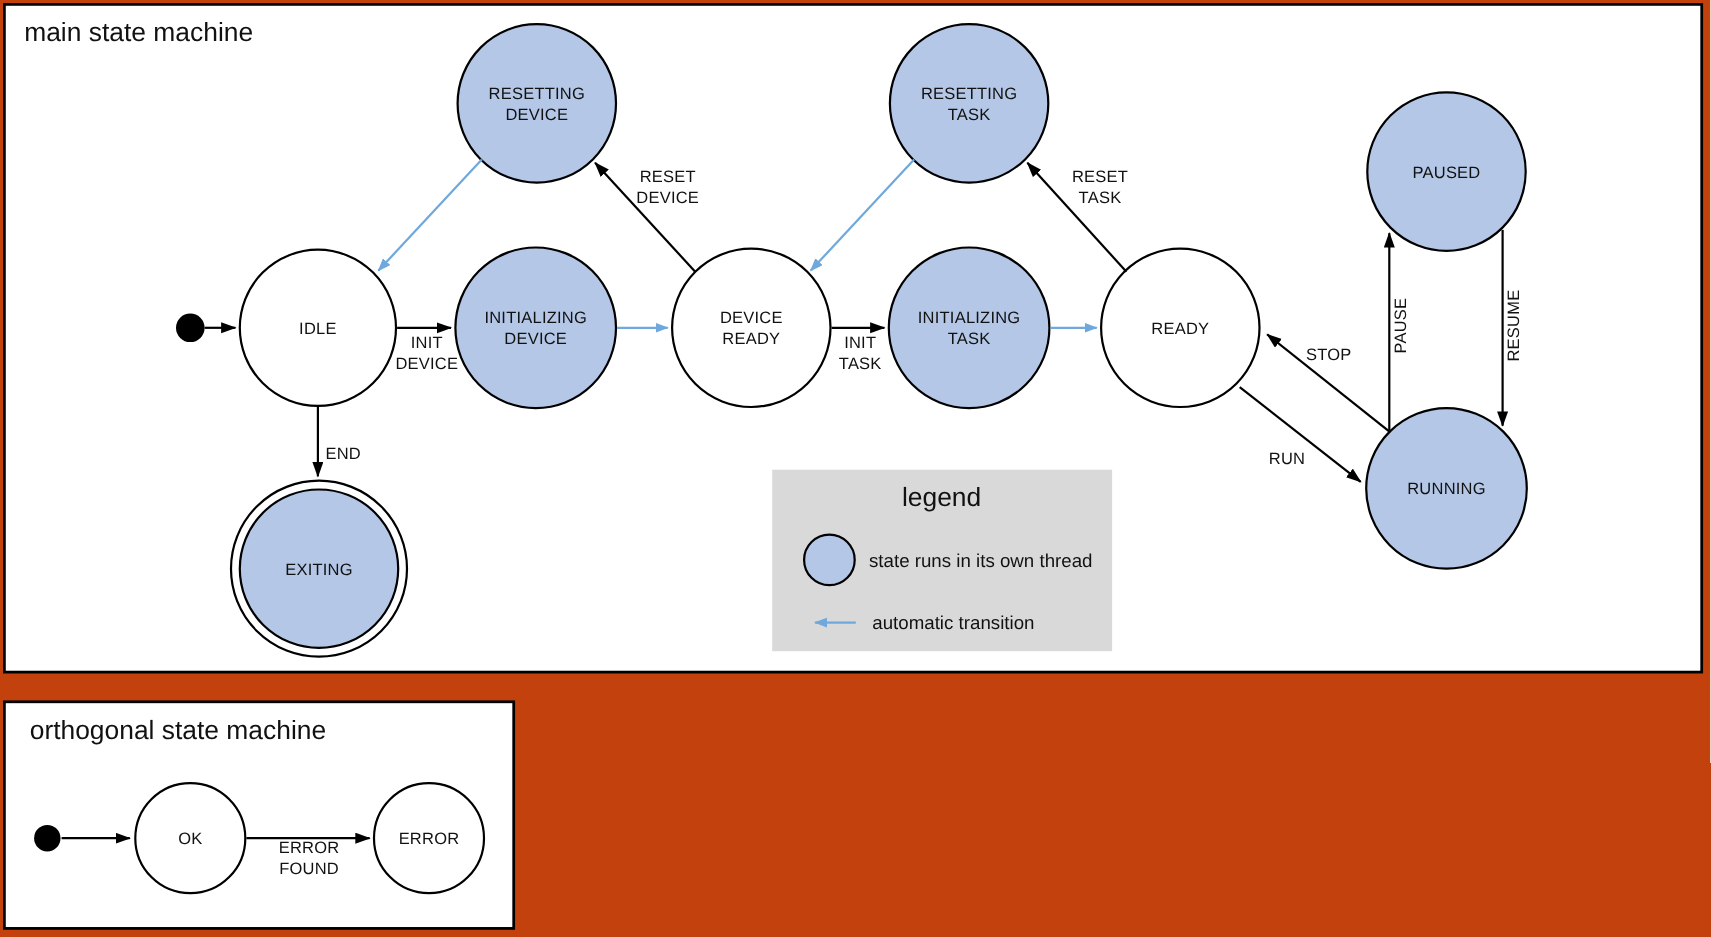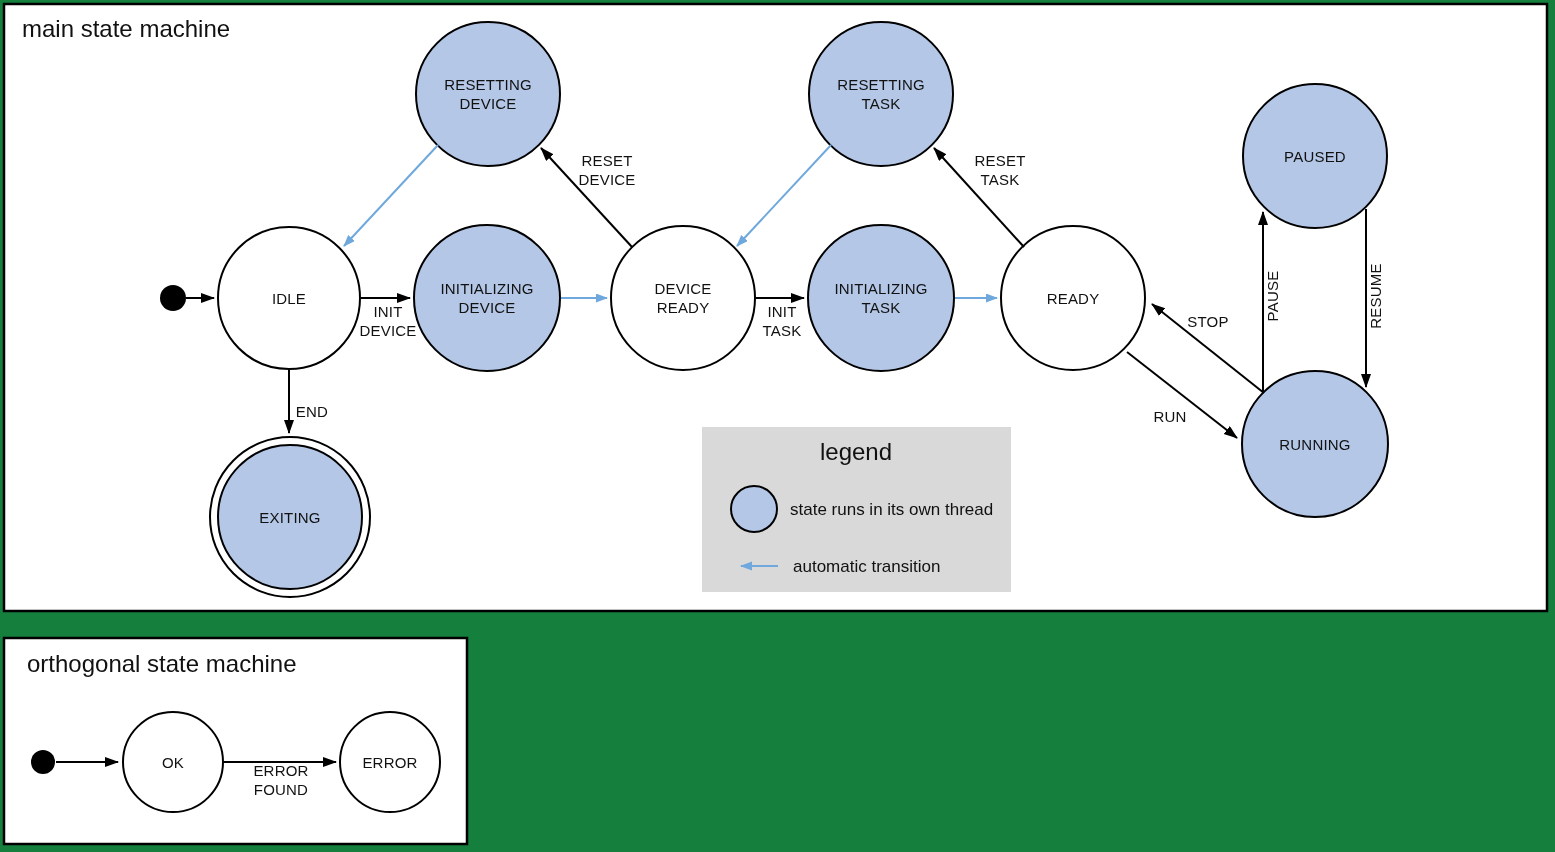--- a/index.html
+++ b/index.html
@@ -1,16 +1,16 @@
 <!DOCTYPE html>
 <html><head>
 <meta charset="utf-8">
 <style>
   html,body{margin:0;padding:0;background:#fff;}
-  .stage{position:relative;width:1555px;height:852px;background:#15803d;overflow:hidden;}
+  .stage{position:relative;width:1555px;height:852px;background:#c2410c;overflow:hidden;}
   svg{position:absolute;left:0;top:0;}
   text{font-family:"Liberation Sans", sans-serif; fill:#111;}
   .box-title{font-size:24px;}
   .state-label{font-size:15px; text-anchor:middle; letter-spacing:.2px;}
   .edge-label{font-size:15px; text-anchor:middle; letter-spacing:.2px;}
   .legend-title{font-size:24px; text-anchor:middle;}
   .legend-item{font-size:17px;}
 </style>
 </head>
 <body>

